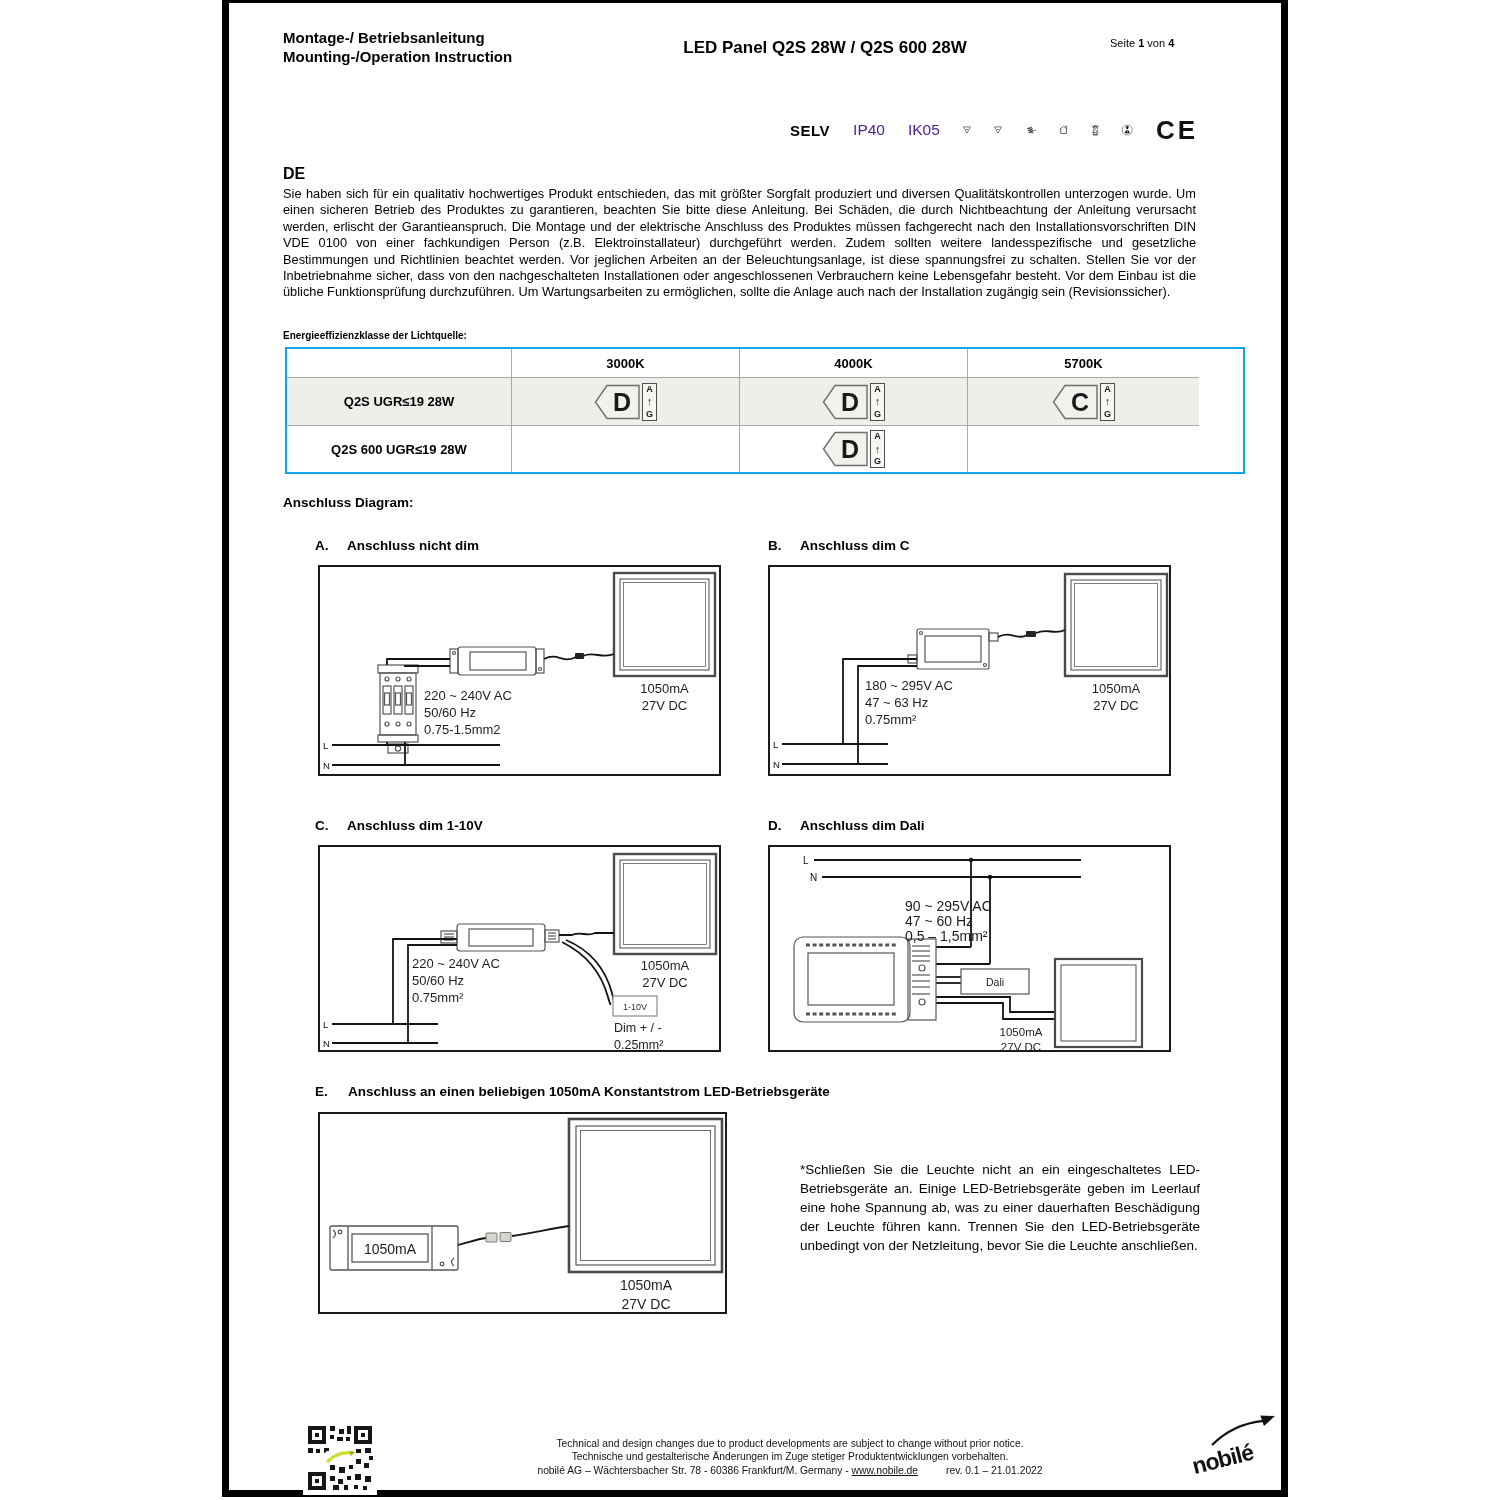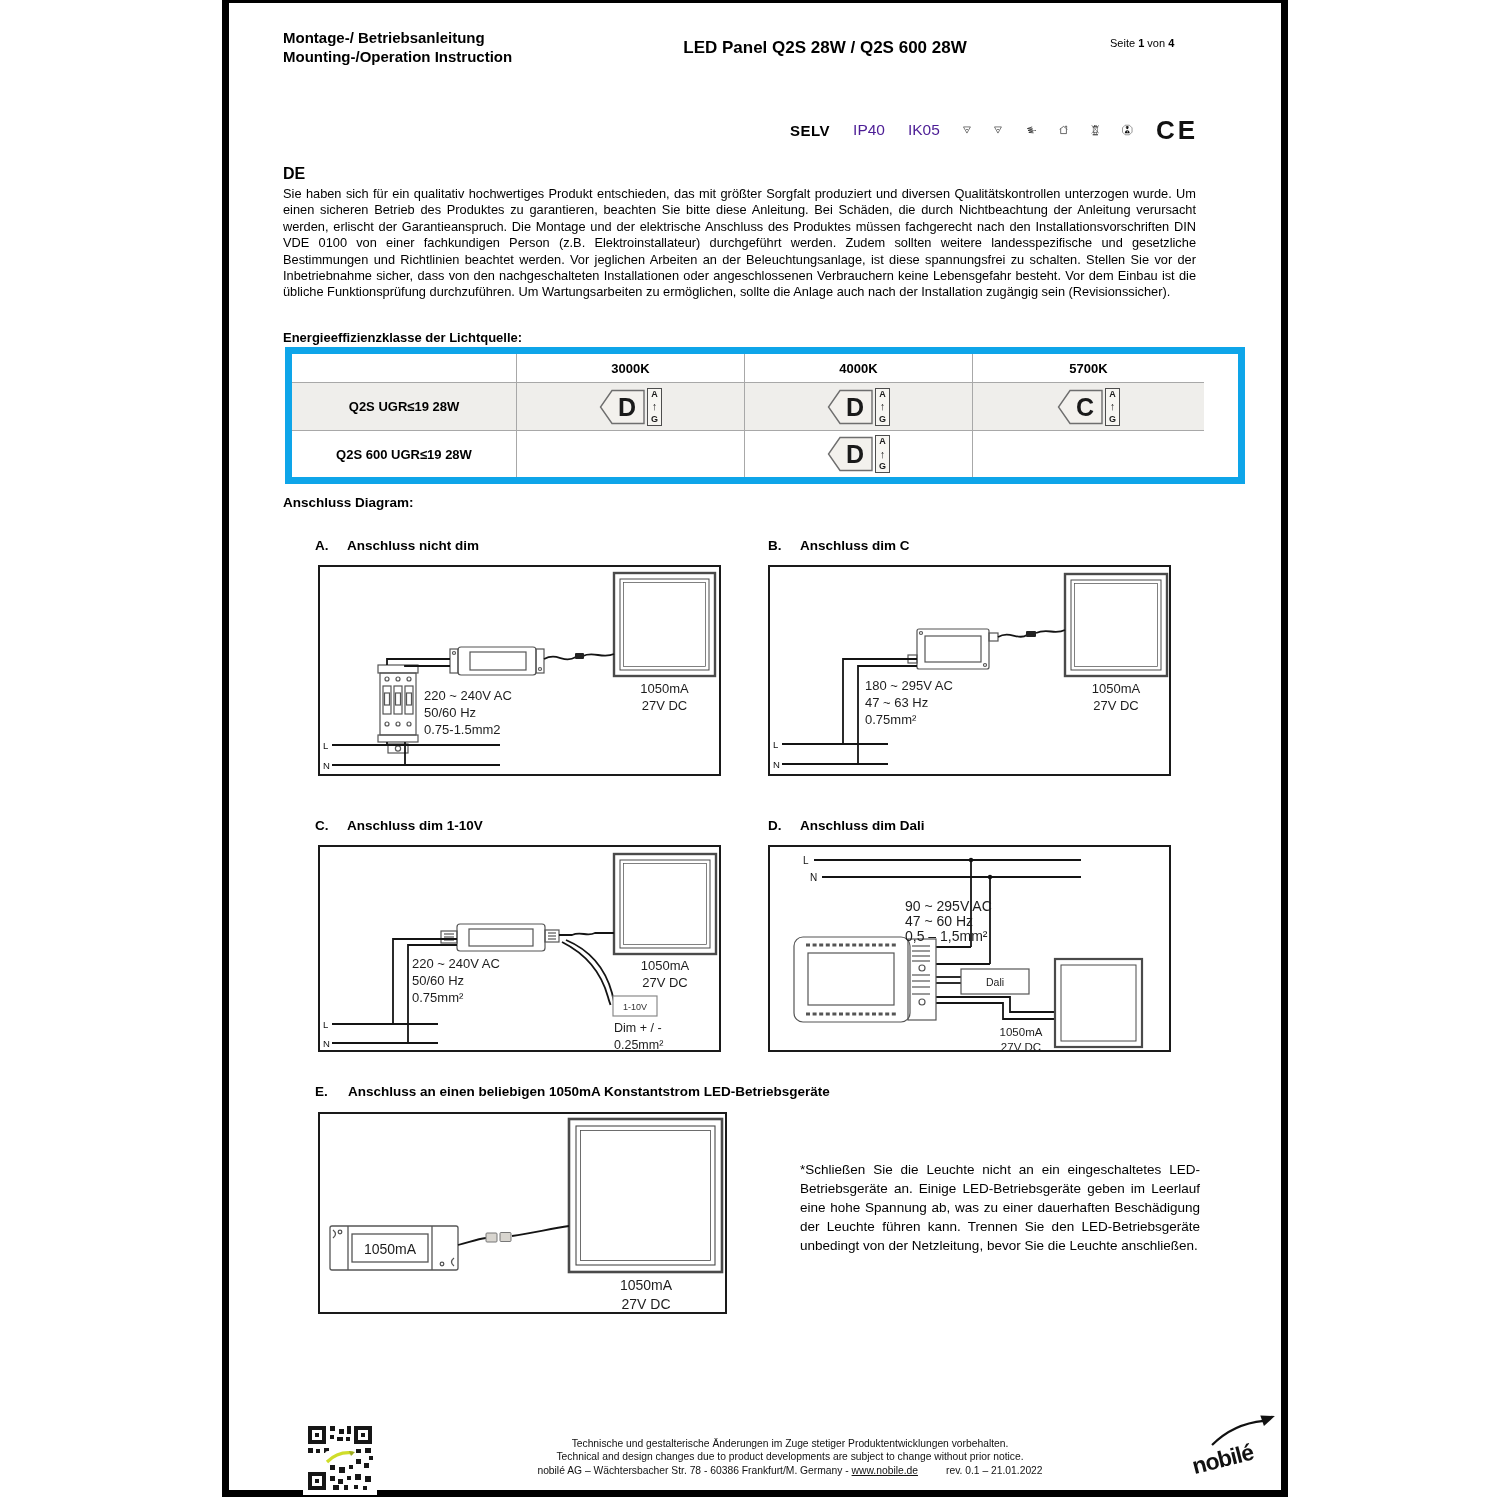--- a/index.html
+++ b/index.html
@@ -13,22 +13,22 @@
   .pageno{left:1110px;top:37px;font-size:11px}
   .pageno b{font-weight:bold}
   .iconrow{left:790px;top:104px;width:408px;height:52px;display:flex;align-items:center;justify-content:flex-end;gap:23px}
   .selv{font-weight:bold;font-size:15px;letter-spacing:.5px}
   .iprate{font-size:15.5px;color:#4c1d95}
   .ce{font-size:26px;font-weight:600;letter-spacing:3px;color:#111}
   
   .de{left:283px;top:165px;font-size:16px;font-weight:bold}
   .intro{left:283px;top:186px;width:913px;font-size:12.8px;line-height:16.4px;text-align:justify}
   
-  .ttitle{left:283px;top:330px;font-size:13px;font-weight:bold}
-  .etable{left:285px;top:347px;width:960px;border:7px solid #0ea5e9;display:grid;grid-template-columns:225px 228px 228px 231px;grid-template-rows:29px 48px 46px;background:#fff}
+  .ttitle{left:283px;top:330px;font-size:10px;font-weight:bold}
+  .etable{left:285px;top:347px;width:960px;border:2px solid #0ea5e9;display:grid;grid-template-columns:225px 228px 228px 231px;grid-template-rows:29px 48px 46px;background:#fff}
   .etable .cell{border-right:1px solid #a8a8a8;border-bottom:1px solid #a8a8a8;display:flex;align-items:center;justify-content:center;font-size:13px}
   .etable .cell:nth-child(4n){border-right:none}
   .etable .cell.last{border-bottom:none}
   .etable .head{font-weight:bold}
   .etable .shade{background:#efeeeb}
   .rowlabel{font-weight:bold}
   .elabel{display:flex;align-items:center;gap:2px}
   .scale{width:15px;height:38px;border:1px solid #4d4d4d;background:#f7f6f2;display:flex;flex-direction:column;align-items:center;justify-content:space-between;padding:1px 0;font-weight:bold;color:#1a1a1a}
   .scale .sa{font-size:9px;line-height:9px}
   .scale .sar{font-size:11px;line-height:11px;font-weight:bold}
@@ -451,22 +451,22 @@
       <rect x="12" y="12" width="4" height="4"></rect>
         <rect x="58" y="12" width="4" height="4"></rect>
         <rect x="12" y="58" width="4" height="4"></rect>
     </g>
     <rect x="22" y="30" width="30" height="13" rx="3" fill="#fff"></rect>
     <path d="M24 41 C32 33 42 31 50 32" stroke="#cfdd2a" stroke-width="3.2" fill="none"></path>
     <path d="M46 30 l6 1 -4 4 z" fill="#9caa1e"></path>
   </svg>
 
   <div class="abs foot">
+    <div>Technical and design changes due to product developments are subject to change without prior notice.</div>
     <div>Technische und gestalterische Änderungen im Zuge stetiger Produktentwicklungen vorbehalten.</div>
-    <div>Technical and design changes due to product developments are subject to change without prior notice.</div>
     <div><span>nobilé AG – Wächtersbacher Str. 78 - 60386 Frankfurt/M. Germany - </span><a>www.nobile.de</a><span class="sp"></span><span>rev. 0.1 – 21.01.2022</span></div>
   </div>
 
   <div class="abs logo">
     <div class="rot">
       <svg width="78" height="22" viewBox="0 0 78 22" style="display:block;margin-left:22px">
         <path d="M2 19 C20 8 38 5 58 8" stroke="#111" stroke-width="2.2" fill="none"></path>
         <polygon points="56,2 70,6 57,13" fill="#111"></polygon>
       </svg>
       <div class="word">nobilé</div>

